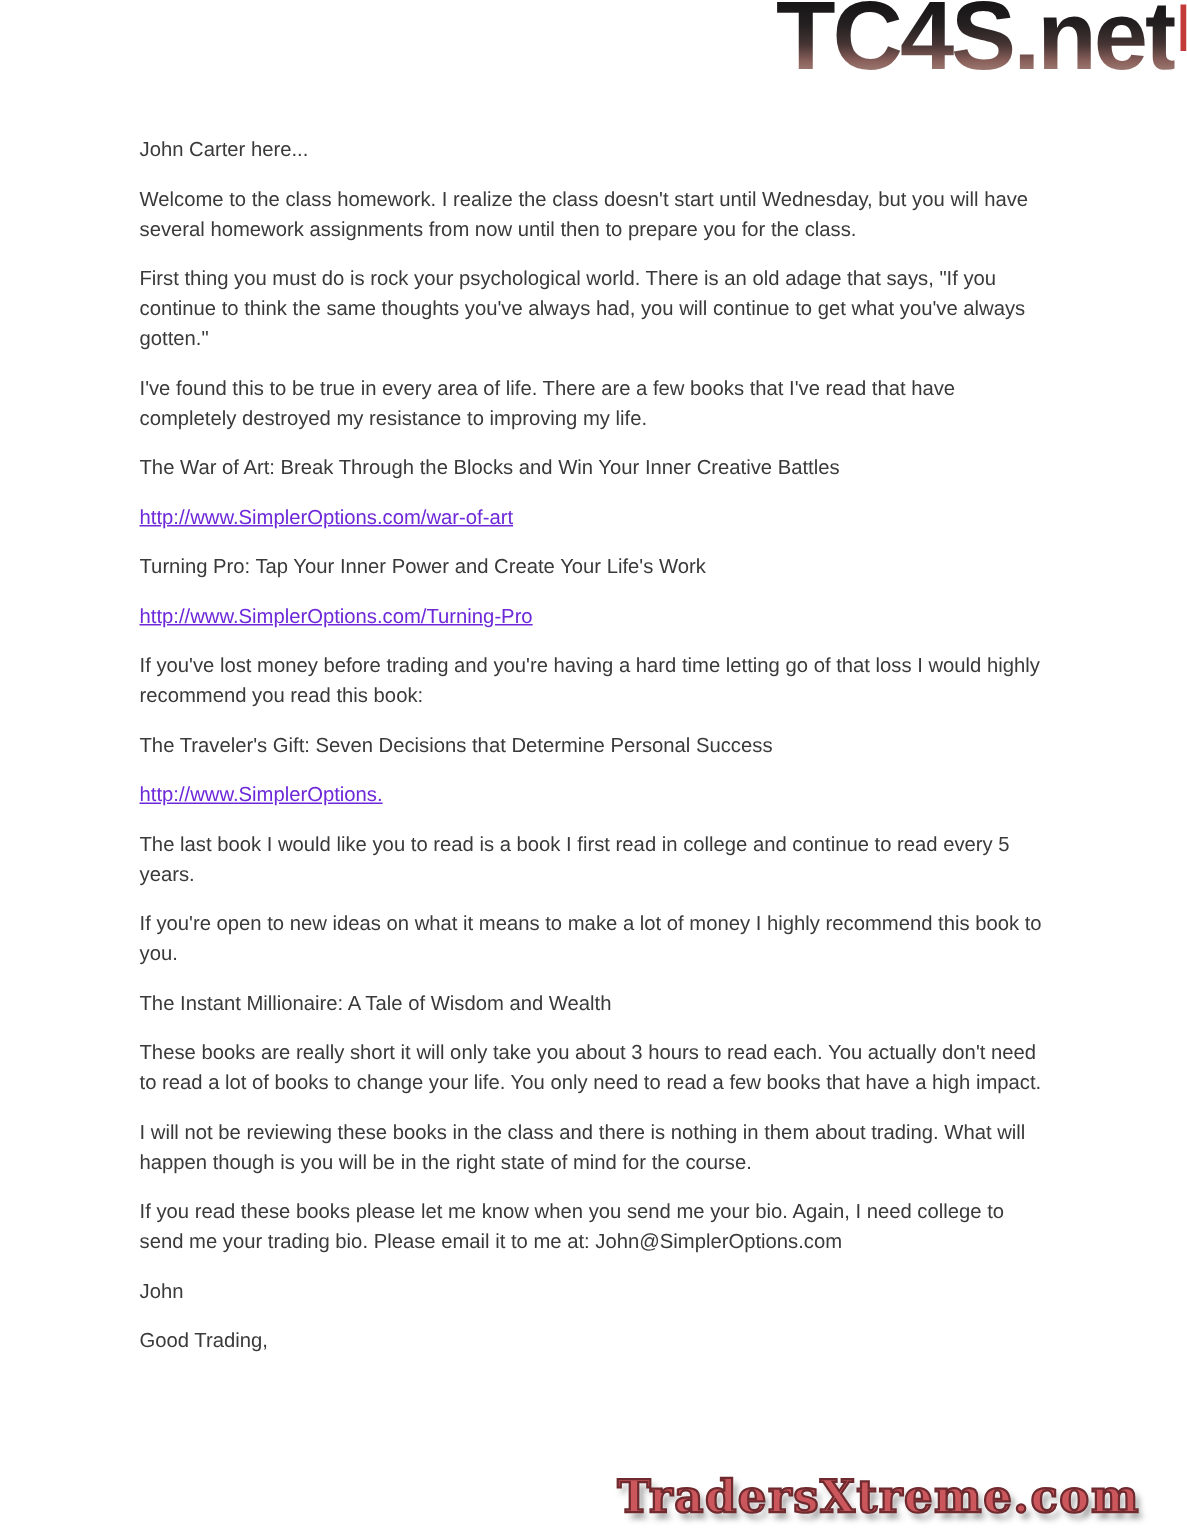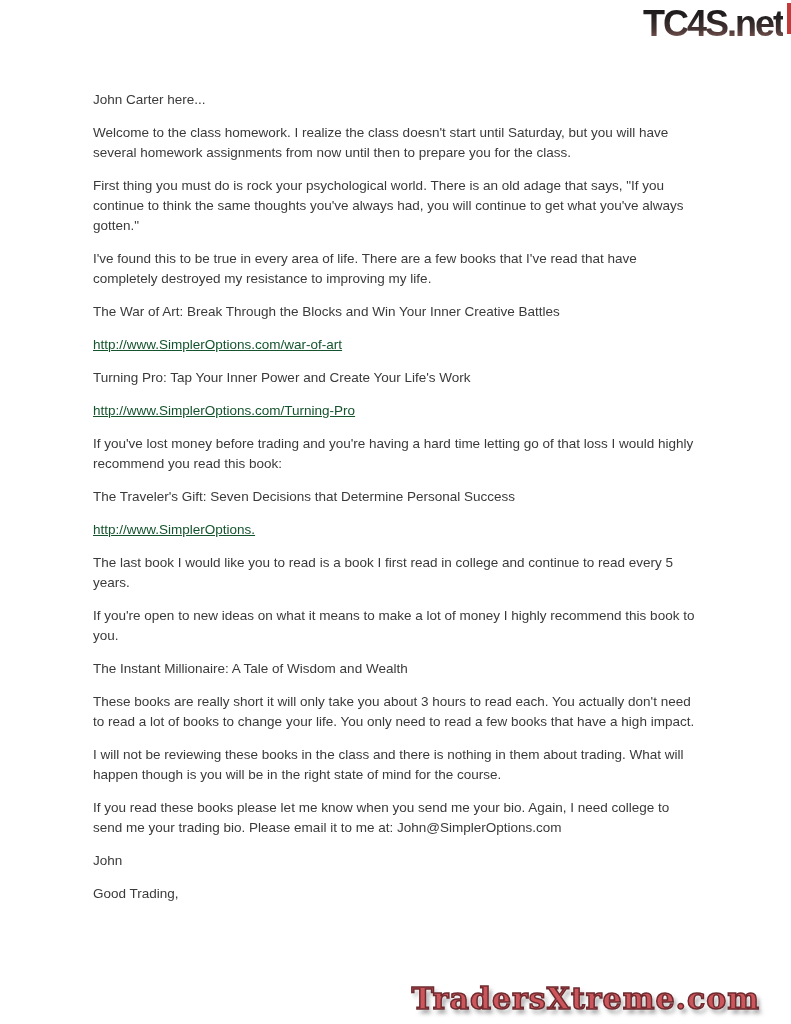--- a/index.html
+++ b/index.html
@@ -16,32 +16,32 @@
   .content {
     position: absolute;
     left: 93px; top: 90px;
     width: 604px;
     font-size: 13.5px;
     line-height: 20px;
     color: #3a3a3a;
   }
   .content p { margin: 0 0 13px 0; }
   a.doclink {
-    color: #14532d;
+    color: #6d28d9;
     text-decoration: underline;
     cursor: pointer;
   }
 
   
   .wm-top {
     position: absolute;
     top: 0px; right: 8px;
     font-family: "Liberation Sans", sans-serif;
     font-weight: bold;
-    font-size: 36px;
+    font-size: 65px;
     line-height: 48px;
     letter-spacing: -2px;
     background: linear-gradient(180deg, #161415 0%, #242021 35%, #463534 62%, #8a605b 85%, #9e7b74 100%);
     -webkit-background-clip: text;
     background-clip: text;
     color: transparent;
     filter: drop-shadow(1px 1px 0 rgba(255,255,255,0.55));
   }
 
   
@@ -88,21 +88,21 @@
 </style>
 </head>
 <body>
 
 <div class="page">
   <div class="wm-top">TC4S.net</div>
   <div class="corner-mark"></div>
 
   <div class="content" id="content">
       <p>John Carter here...</p>
-      <p>Welcome to the class homework. I realize the class doesn't start until Saturday, but you will have several homework assignments from now until then to prepare you for the class.</p>
+      <p>Welcome to the class homework. I realize the class doesn't start until Wednesday, but you will have several homework assignments from now until then to prepare you for the class.</p>
       <p>First thing you must do is rock your psychological world. There is an old adage that says, "If you continue to think the same thoughts you've always had, you will continue to get what you've always gotten."</p>
       <p>I've found this to be true in every area of life. There are a few books that I've read that have completely destroyed my resistance to improving my life.</p>
       <p>The War of Art: Break Through the Blocks and Win Your Inner Creative Battles</p>
       <p><a class="doclink">http://www.SimplerOptions.com/war-of-art</a></p>
       <p>Turning Pro: Tap Your Inner Power and Create Your Life's Work</p>
       <p><a class="doclink">http://www.SimplerOptions.com/Turning-Pro</a></p>
       <p>If you've lost money before trading and you're having a hard time letting go of that loss I would highly recommend you read this book:</p>
       <p>The Traveler's Gift: Seven Decisions that Determine Personal Success</p>
       <p><a class="doclink">http://www.SimplerOptions.</a></p>
       <p>The last book I would like you to read is a book I first read in college and continue to read every 5 years.</p>

